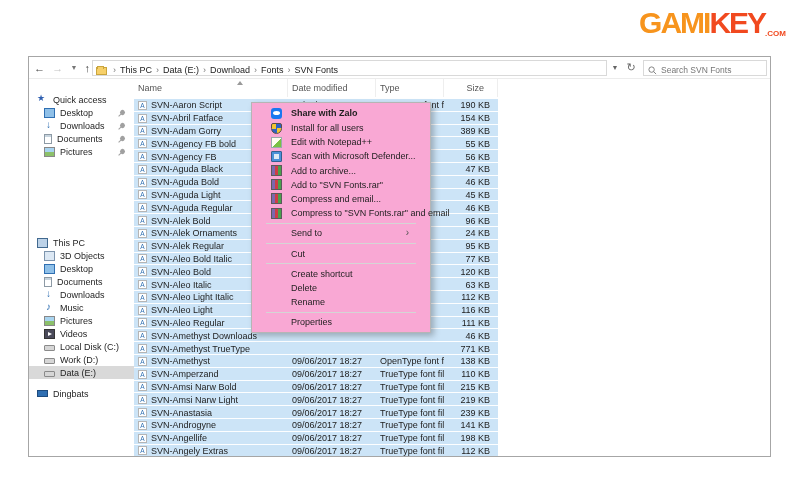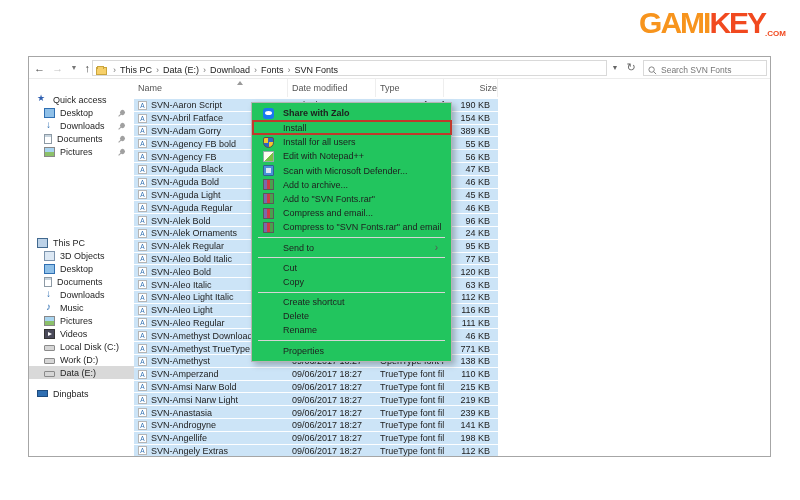--- a/index.html
+++ b/index.html
@@ -72,40 +72,40 @@
   .network-icon { height: 7px !important; background: #2f6fb2; border: 1px solid #1d4b7e; }
 
   
   .filelist { flex: 1; position: relative; font-size: 9px; color: #1e1e1e; }
   .colheaders { height: 18px; display: flex; color: #555; position: relative; }
   .colheaders .col { display: flex; align-items: center; padding-left: 4px;
     border-right: 1px solid #eeeeee; }
   .c-name { width: 154px; }
   .c-date { width: 88px; }
   .c-type { width: 68px; }
-  .c-size { width: 54px; justify-content: flex-end; }
+  .c-size { width: 54px; justify-content: flex-end; padding-right: 13px; }
   .sort-caret { position: absolute; left: 103px; top: 2px; width: 0; height: 0;
     border-left: 3px solid transparent; border-right: 3px solid transparent;
     border-bottom: 4px solid #999; }
   .rows { position: absolute; top: 20px; left: 0; width: 364px; bottom: 0; overflow: hidden; }
   .row { height: 12.8px; display: flex; align-items: center; background: #cce4f7;
     box-shadow: inset 0 -1px 0 rgba(255,255,255,0.95); }
   .cell { overflow: hidden; white-space: nowrap; }
   .cell.name { width: 154px; display: flex; align-items: center; padding-left: 4px; }
   .cell.date { width: 88px; padding-left: 4px; color: #222; }
   .cell.type { width: 68px; padding-left: 4px; color: #222; }
   .cell.size { width: 54px; text-align: right; padding-right: 8px; color: #222; }
   .font-file-icon { width: 9px; height: 9px; background: #fff; border: 1px solid #b5b5b5;
     color: #2f6fb2; font-size: 6.5px; line-height: 8px; text-align: center; margin-right: 4px; flex: none; }
   .font-file-icon::after { content: "A"; }
 
   
-  .context-menu { position: absolute; left: 251px; top: 102px; width: 201px;
-    background: #22c55e; border: 1px solid #b5b5b5; box-shadow: 3px 3px 6px rgba(0,0,0,0.25);
-    padding: 3px 4px; font-size: 9px; color: #1e1e1e; z-index: 10; }
+  .context-menu { position: absolute; left: 251px; top: 102px; width: 180px;
+    background: #f9a8d4; border: 1px solid #b5b5b5; box-shadow: 3px 3px 6px rgba(0,0,0,0.25);
+    padding: 3px 12px; font-size: 9px; color: #1e1e1e; z-index: 10; }
   .menu-item { height: 14.2px; line-height: 14.2px; padding-left: 27px; position: relative;
     white-space: nowrap; }
   .menu-item.bold { height: 15px; line-height: 15px; font-weight: bold; }
   .menu-item .m-icon { position: absolute; left: 7px; top: 1.5px; width: 11px; height: 11px; }
   .menu-sep { height: 1px; background: #d5d5d5; margin: 2.5px 2px; }
   .submenu-arrow { position: absolute; right: 9px; top: 0; font-size: 10px; color: #555; }
   .menu-item.annotated::after { content: ""; position: absolute; left: -4px; right: -5px;
     top: -1px; bottom: 0; border: 2px solid #c0392b; }
 
   
@@ -492,32 +492,30 @@
             <div class="cell type">TrueType font file</div>
             <div class="cell size">112 KB</div>
           </div>
         </div>
     </div>
   </div>
 </div>
 
 <div class="context-menu" id="context-menu">
     <div class="menu-item bold"><span class="m-icon zalo-icon"></span><span>Share with Zalo</span></div>
-    <div class="menu-item annotated"><span>Install</span></div>
     <div class="menu-item"><span class="m-icon uac-shield-icon"></span><span>Install for all users</span></div>
     <div class="menu-item"><span class="m-icon notepad-icon"></span><span>Edit with Notepad++</span></div>
     <div class="menu-item"><span class="m-icon defender-icon"></span><span>Scan with Microsoft Defender...</span></div>
     <div class="menu-item"><span class="m-icon winrar-icon"></span><span>Add to archive...</span></div>
     <div class="menu-item"><span class="m-icon winrar-icon"></span><span>Add to "SVN Fonts.rar"</span></div>
     <div class="menu-item"><span class="m-icon winrar-icon"></span><span>Compress and email...</span></div>
     <div class="menu-item"><span class="m-icon winrar-icon"></span><span>Compress to "SVN Fonts.rar" and email</span></div>
     <div class="menu-sep"></div>
     <div class="menu-item"><span>Send to</span><span class="submenu-arrow">›</span></div>
     <div class="menu-sep"></div>
     <div class="menu-item"><span>Cut</span></div>
-    <div class="menu-item"><span>Copy</span></div>
     <div class="menu-sep"></div>
     <div class="menu-item"><span>Create shortcut</span></div>
     <div class="menu-item"><span>Delete</span></div>
     <div class="menu-item"><span>Rename</span></div>
     <div class="menu-sep"></div>
     <div class="menu-item"><span>Properties</span></div>
   </div>
 
 </body></html>

